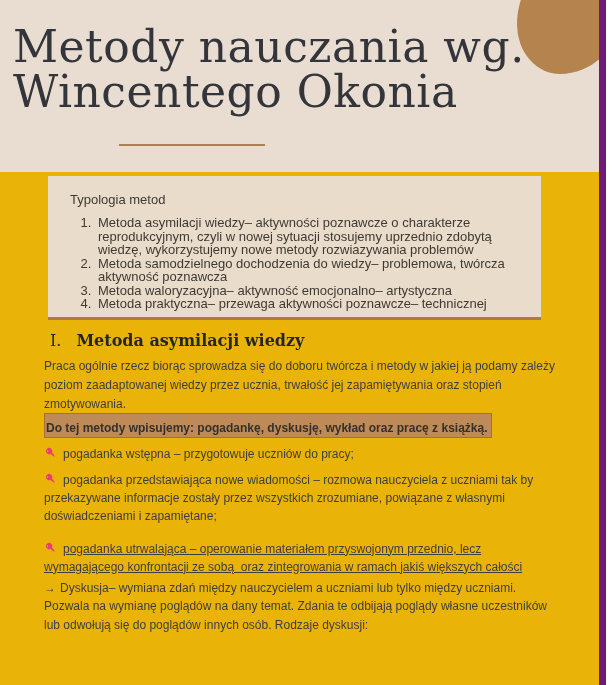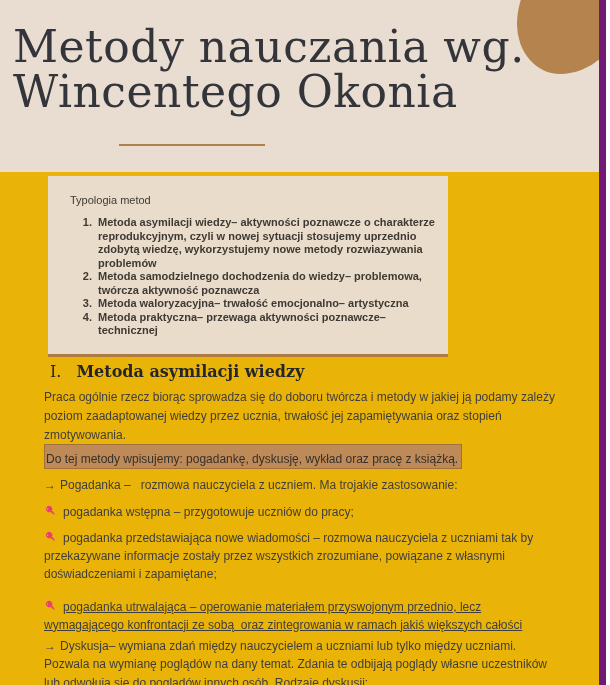--- a/index.html
+++ b/index.html
@@ -32,37 +32,37 @@
   .content { padding:0 42px 0 44px; }
   .intro {
     margin:16px 0 0 -8px; width:524px;
     font-size:12.4px; line-height:20.5px; color:#4b4b4b;
     text-indent:21px;
   }
   .intro em { font-style:italic; }
   .typology-box {
     margin:4px 2px 0 4px;
     background:#e9dccb; border-bottom:3px solid #ad7a42;
-    padding:17px 12px 16px 22px;
-    font-size:11px; line-height:13.5px; color:#3e3a33;
-    width:400px;
+    padding:17px 12px 6px 22px;
+    font-size:13px; line-height:13.5px; color:#3e3a33;
+    width:493px;
   }
   .box-title { line-height:14px; }
   .typology-box ol { margin:9px 0 0 0; padding-left:25px; }
-  .typology-box li { padding-left:3px;font-weight:bold; }
+  .typology-box li { padding-left:3px; }
   .section-heading {
-    margin:6px 0 0 6px; font-family:"DejaVu Serif", serif;
+    margin:12px 0 0 6px; font-family:"DejaVu Serif", serif;
     font-size:16px; line-height:18px; color:#26262a; font-weight:700;
   }
   .section-heading .h-num { font-weight:400; margin-right:15px; }
   .para { margin:7px 0 0 0; font-size:12px; line-height:19px; }
   .hl-line { margin:5px 0 0 0; font-size:12px; line-height:18px; }
   .hl-line mark {
     background:#bd8a58; color:#36302a;
-    padding:7px 3px 2px 1px; border:1px solid #a2713a;
+    padding:7px 3px 2px 1px; border:1px solid #a2713a;font-weight:bold;
   }
   .arrow-line { margin-top:8px; }
   .arrow { margin-right:4px; }
   .pin-para { margin-top:8px; line-height:18px; }
   .pin-para.tight { margin-top:15px;text-decoration:underline; }
   .dysk { margin-top:3px; line-height:18.5px; }
   svg.pin { width:14px; height:14px; vertical-align:-2px; margin-right:5px; }
 </style>
 </head>
 <body>
@@ -79,34 +79,33 @@
   </header>
 
   <main class="content">
 
 
     <section class="typology-box">
       <div class="box-title">Typologia metod</div>
       <ol>
         <li>Metoda asymilacji wiedzy– aktywności poznawcze o charakterze reprodukcyjnym, czyli w nowej sytuacji stosujemy uprzednio zdobytą wiedzę, wykorzystujemy nowe metody rozwiazywania problemów</li>
         <li>Metoda samodzielnego dochodzenia do wiedzy– problemowa, twórcza aktywność poznawcza</li>
-        <li>Metoda waloryzacyjna– trwałość emocjonalno– artystyczna</li>
+        <li>Metoda waloryzacyjna– aktywność emocjonalno– artystyczna</li>
         <li>Metoda praktyczna– przewaga aktywności poznawcze– technicznej</li>
       </ol>
     </section>
 
     <h2 class="section-heading">
       <span class="h-num">I.</span><span class="h-title">Metoda asymilacji wiedzy</span>
     </h2>
 
     <p class="para">Praca ogólnie rzecz biorąc sprowadza się do doboru twórcza i metody w jakiej ją podamy zależy poziom zaadaptowanej wiedzy przez ucznia, trwałość jej zapamiętywania oraz stopień zmotywowania.</p>
 
     <p class="hl-line"><mark>Do tej metody wpisujemy: pogadankę, dyskusję, wykład oraz pracę z książką.</mark></p>
 
-    <p class="para arrow-line"><span class="arrow">→</span><span>Pogadanka –&nbsp;&nbsp; rozmowa nauczyciela z uczniem. Ma trojakie zastosowanie:</span></p>
 
     <p class="para pin-para"><svg class="pin" viewBox="0 0 20 20">
           <g transform="rotate(-45 10 10)" fill="#e83d6e">
             <path d="M10 18.2 L8.5 12.6 L11.5 12.6 Z"></path>
             <rect x="8.8" y="10.4" width="2.4" height="2.8"></rect>
             <circle cx="10" cy="6.2" r="4.4"></circle>
             <circle cx="8.3" cy="4.7" r="1.2" fill="#f47ba0"></circle>
           </g>
         </svg><span>pogadanka wstępna – przygotowuje uczniów do pracy;</span></p>
 

